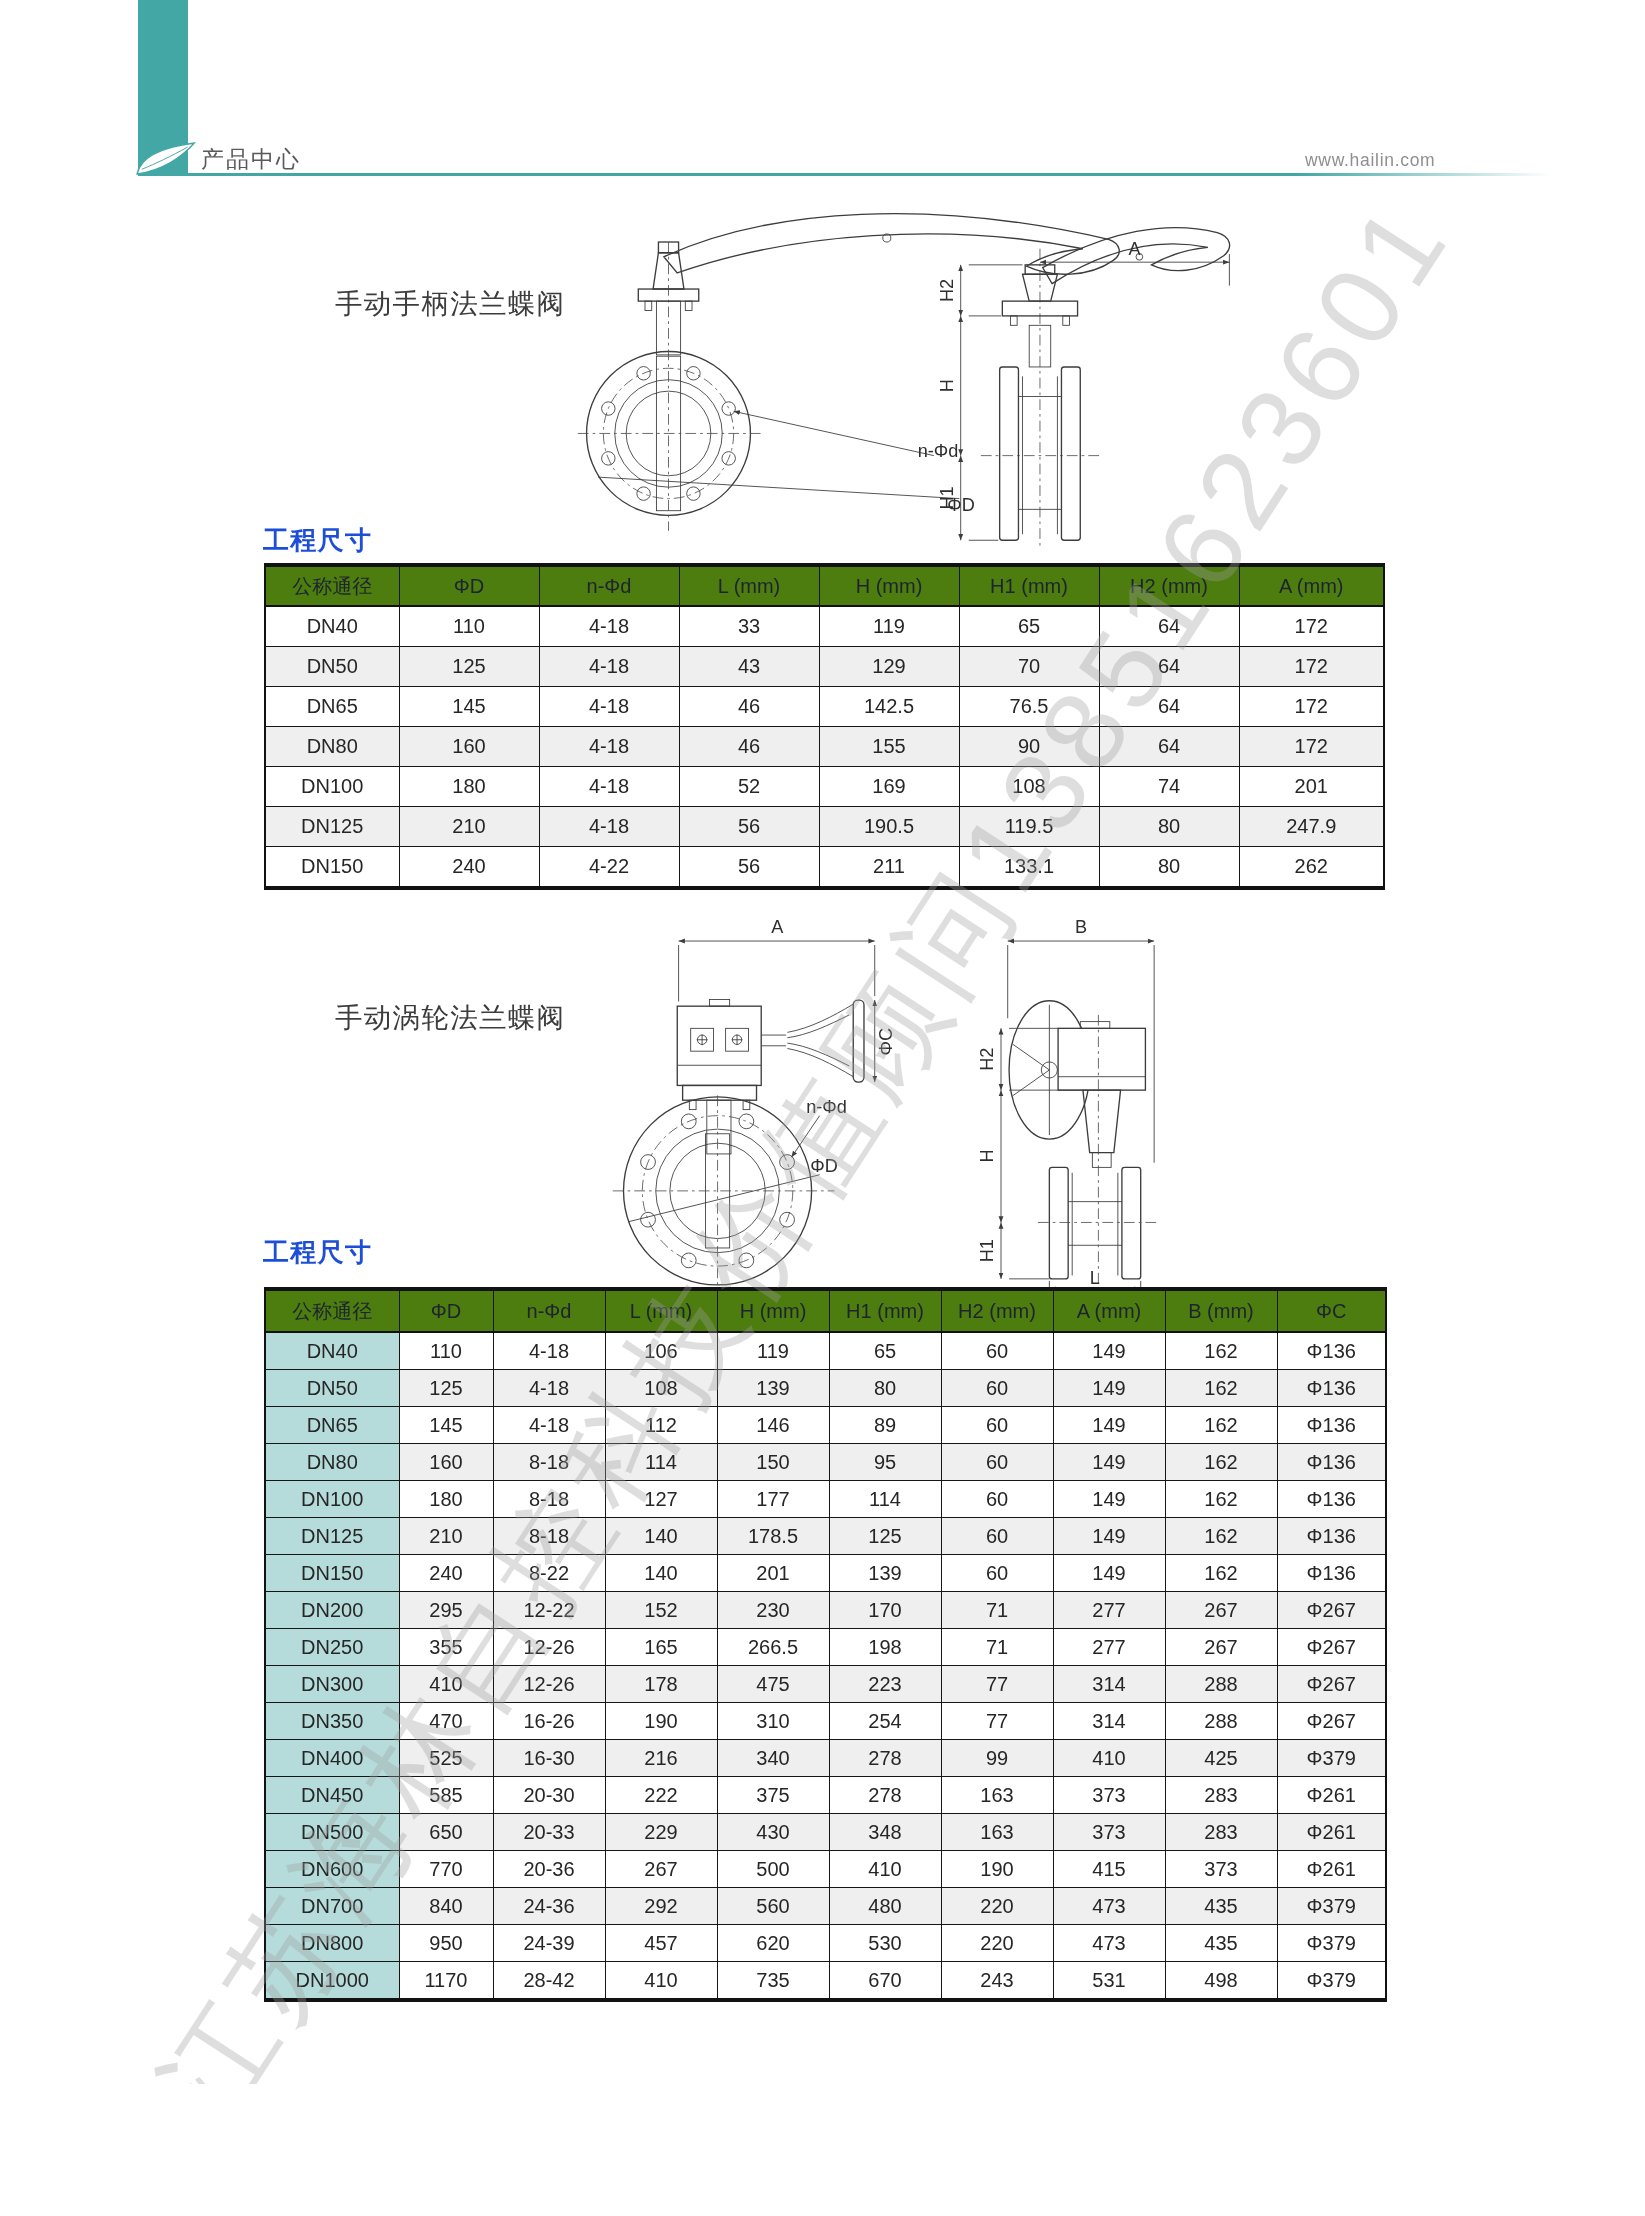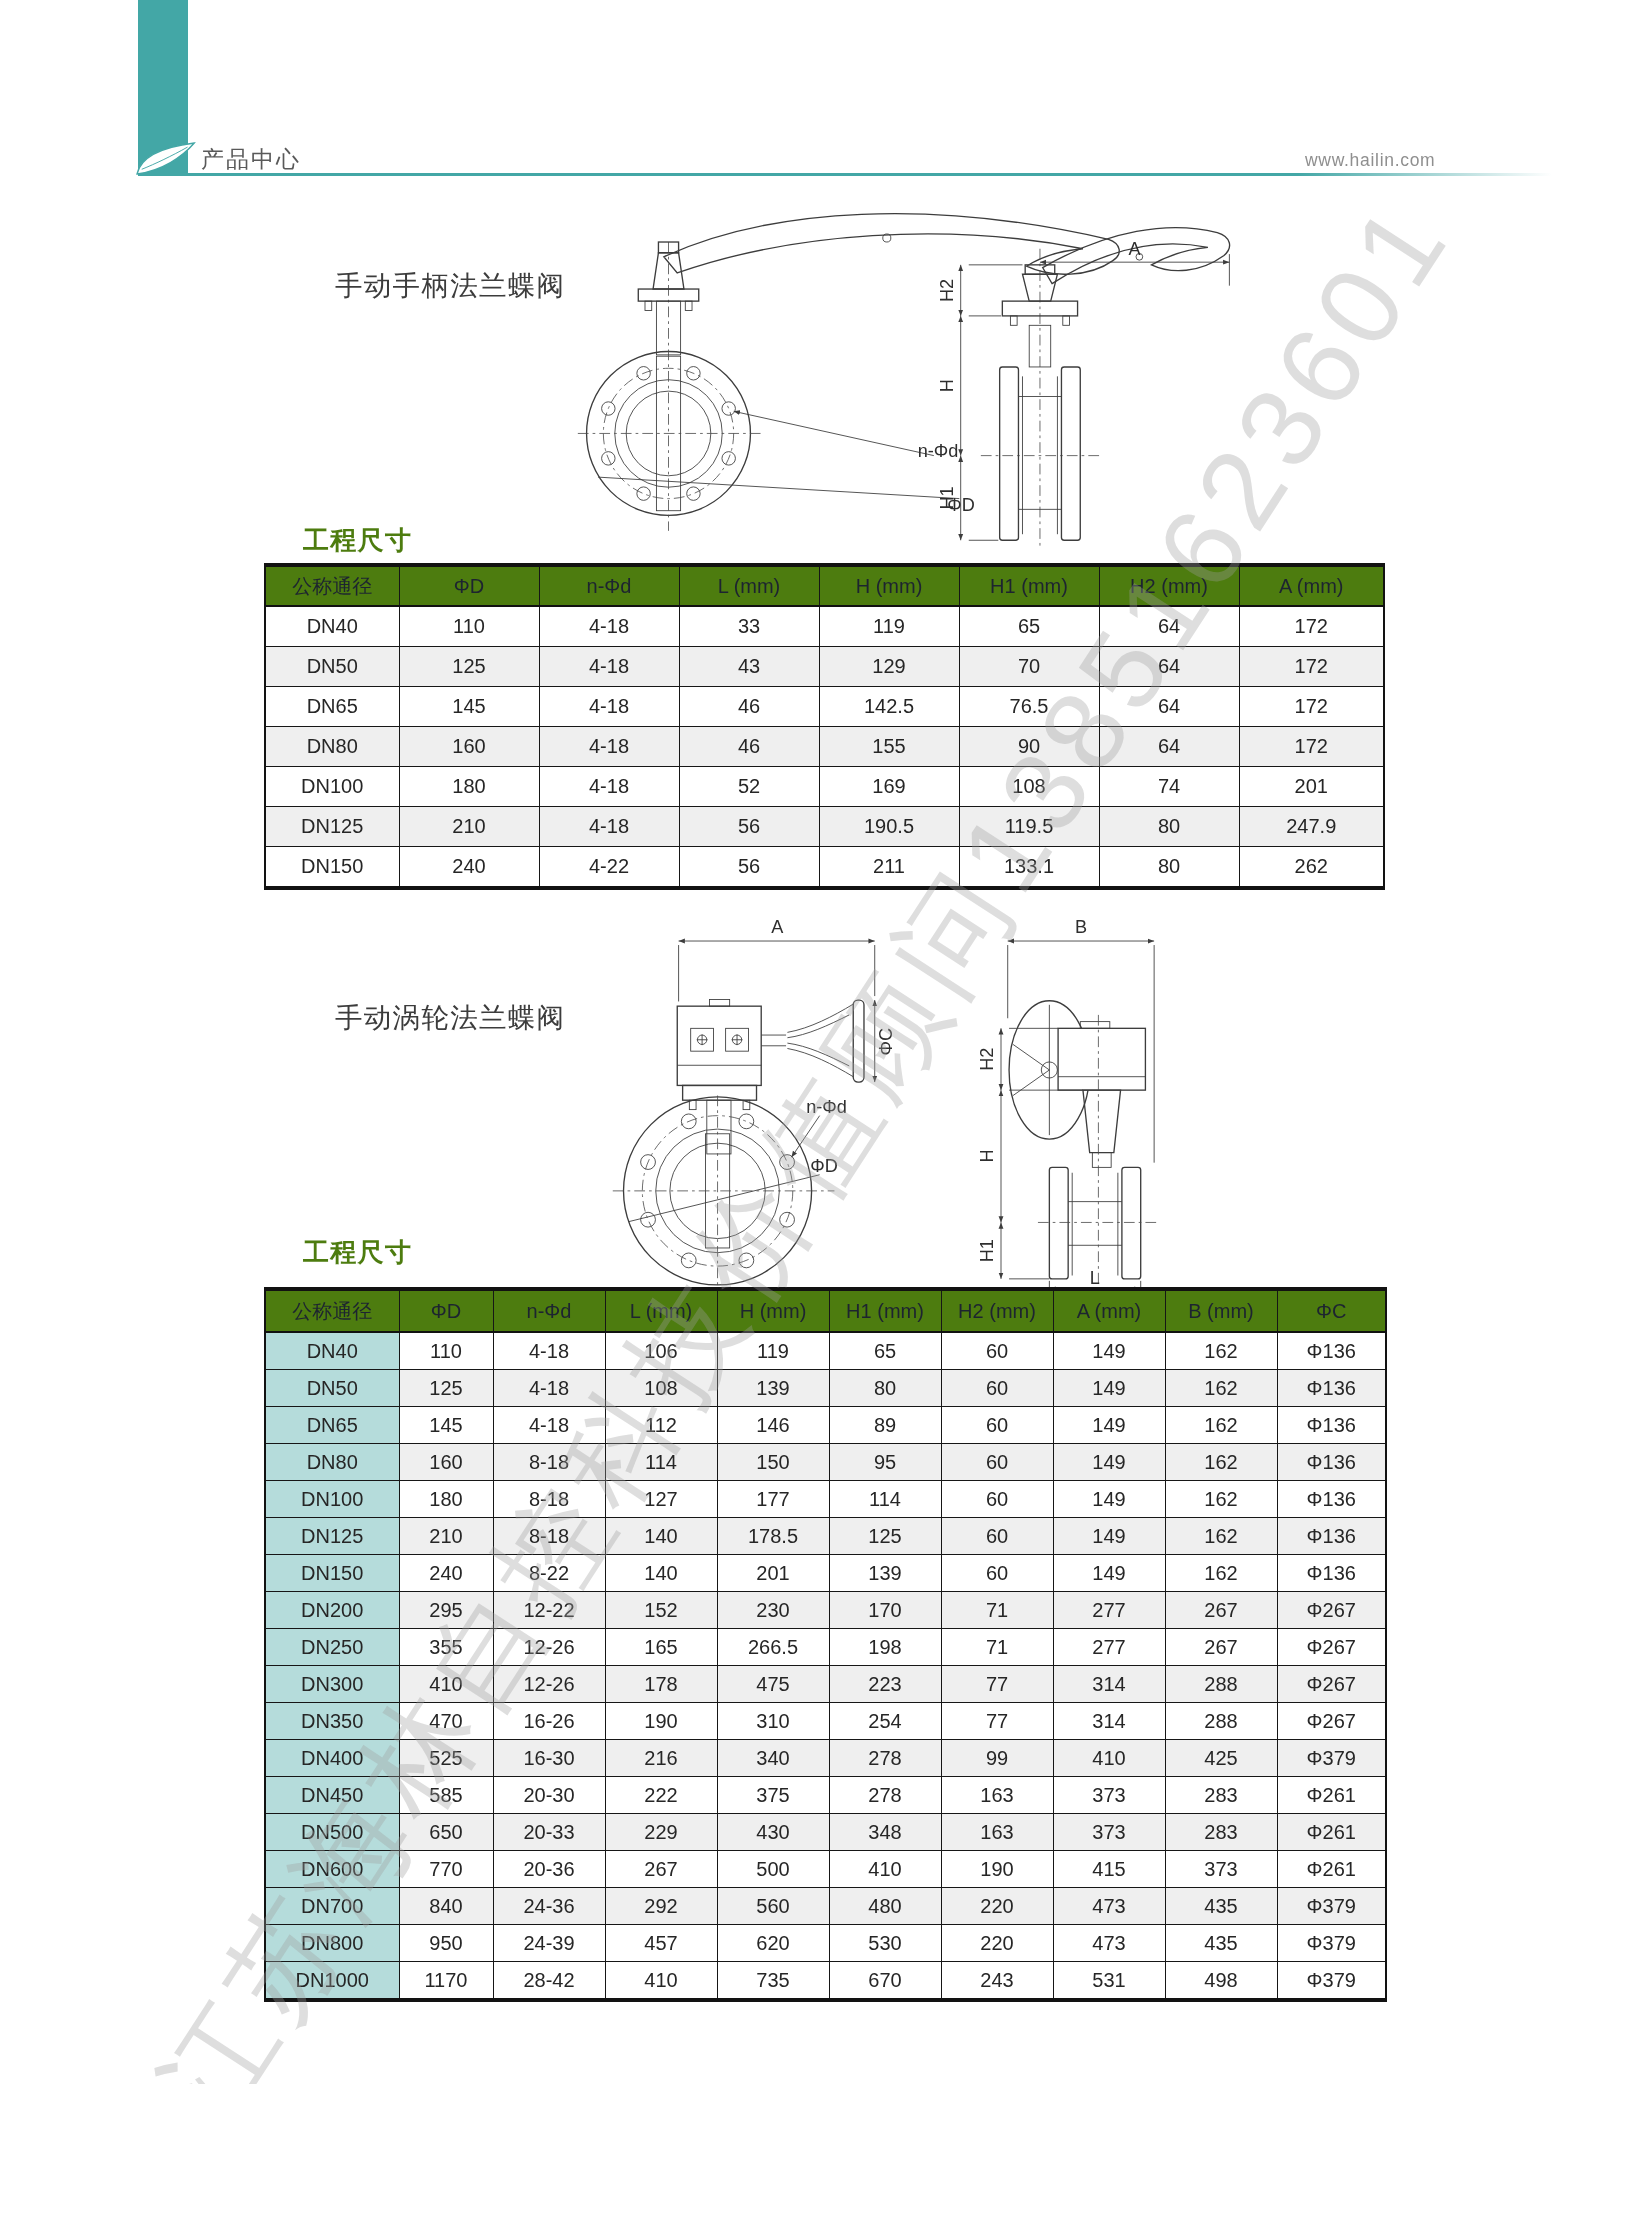--- a/index.html
+++ b/index.html
@@ -9,23 +9,23 @@
   
   .top-bar{position:absolute;left:138px;top:0;width:50px;height:173px;background:#43A7A6;}
   .leaf-logo{position:absolute;left:135px;top:141px;width:62px;height:35px;}
   .brand{position:absolute;left:201px;top:144px;font-size:23px;color:#595959;letter-spacing:2px;}
   .site-url{position:absolute;left:1305px;top:150px;font-size:17.5px;color:#8f8f8f;letter-spacing:0.7px;}
   .header-line{position:absolute;left:138px;top:173px;width:1414px;height:2.7px;
                background:linear-gradient(to right,#43A7A6 82%,rgba(67,167,166,0));}
 
   
   .sec-title{position:absolute;left:335px;font-size:27.5px;color:#3c3c3c;font-weight:500;letter-spacing:1.3px;}
-  #title1{top:268px;}
+  #title1{top:286px;}
   #title2{top:1000px;}
-  .dim-title{position:absolute;left:263px;font-size:26px;color:#4d7c0f;font-weight:bold;letter-spacing:1.3px;margin-left:40px;}
+  .dim-title{position:absolute;left:263px;font-size:26px;color:#1d4ed8;font-weight:bold;letter-spacing:1.3px;}
   #dims1{top:523px;}
   #dims2{top:1235px;}
 
   
   .drawing{position:absolute;}
   #drawing1{left:571px;top:195px;width:860px;height:356px;}
   #drawing2{left:571px;top:894px;width:860px;height:403px;}
   .drawing svg{width:100%;height:100%;}
   .ln{stroke:#3d3d3d;stroke-width:2;fill:none;}
   .thin{stroke:#3d3d3d;stroke-width:1.3;fill:none;}

